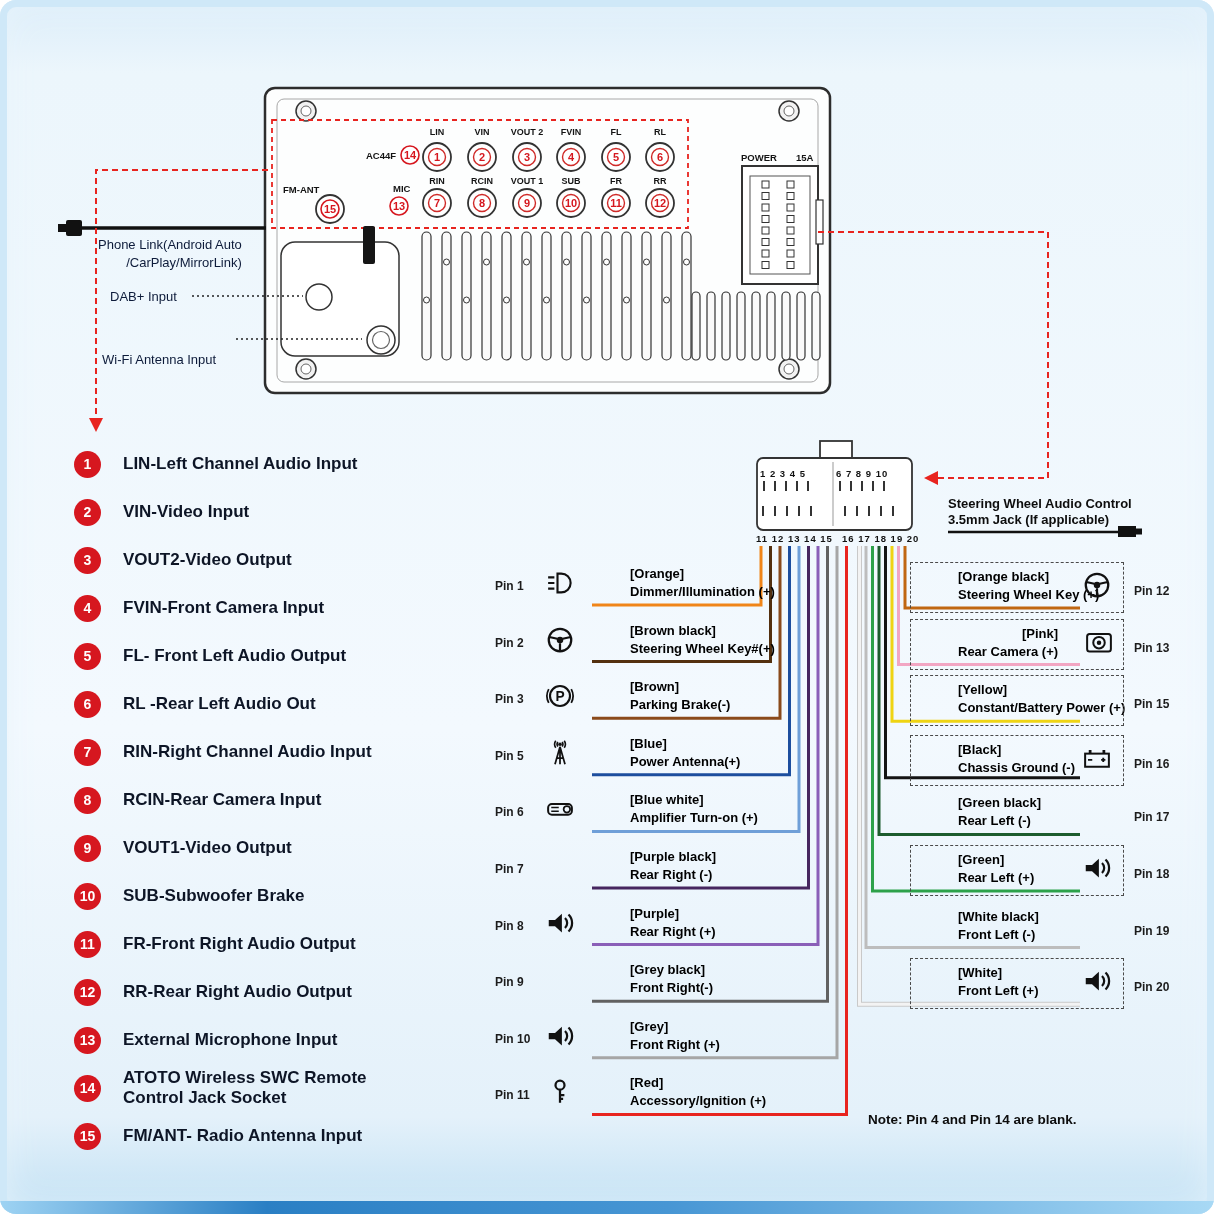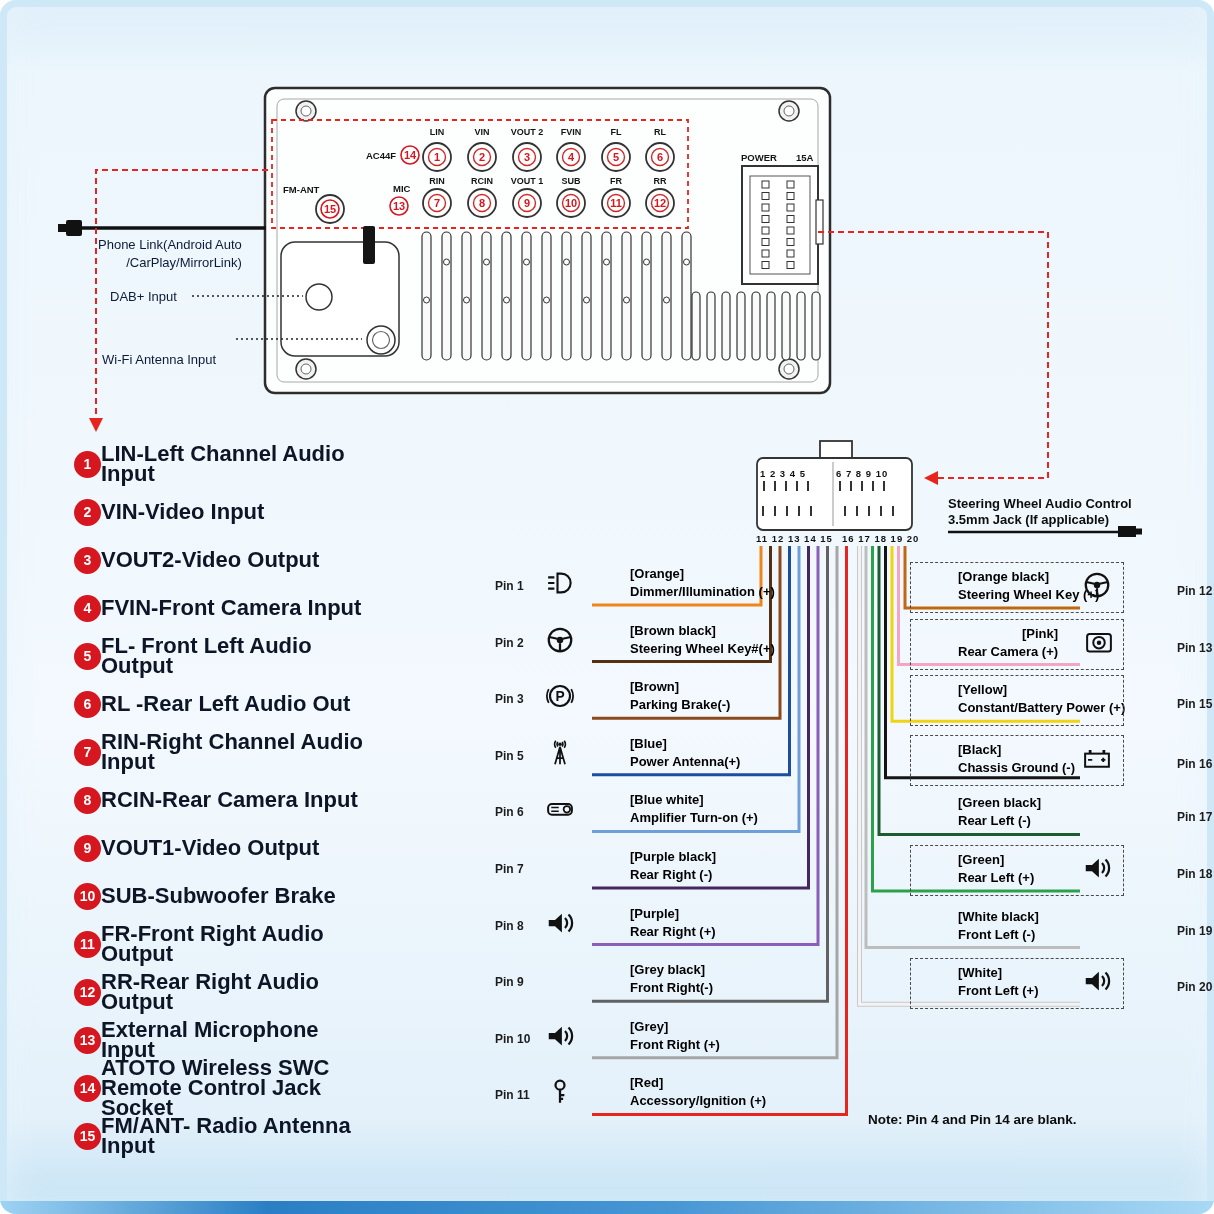--- a/index.html
+++ b/index.html
@@ -19,32 +19,32 @@
   .rednum{font-size:11px;font-weight:bold;fill:#d6171f;text-anchor:middle;}
   .redring{fill:#fff;stroke:#d6171f;stroke-width:1.6;}
   .cnum{font-size:9.5px;font-weight:bold;fill:#111;letter-spacing:1px;}
   .guideRed{fill:none;stroke:#e8241f;stroke-width:2;stroke-dasharray:6 4;}
   .guideDot{fill:none;stroke:#222;stroke-width:1.5;stroke-dasharray:2 3;}
   .callout{position:absolute;font-size:13px;font-weight:normal;color:#0d1b3a;line-height:18px;text-align:right;}
   #legend{position:absolute;left:74px;top:440px;width:350px;}
   .legend-row{display:flex;align-items:center;height:48px;}
   .lbadge{flex:0 0 27px;width:27px;height:27px;border-radius:50%;background:#d6171f;color:#fff;
     font-size:14px;font-weight:bold;line-height:27px;text-align:center;}
-  .llabel{font-size:22px;font-weight:bold;color:#0d1526;line-height:20px;max-width:272px;}
+  .llabel{margin-left:22px;font-size:17px;font-weight:bold;color:#0d1526;line-height:20px;max-width:272px;}
   #pins-left{position:absolute;left:495px;top:565px;width:360px;height:600px;}
   #pins-right{position:absolute;left:912px;top:568px;width:300px;height:510px;}
   .pin-row{position:absolute;left:0;width:100%;height:56px;}
   .pin-no{position:absolute;left:0;top:14px;font-size:12px;font-weight:bold;color:#1c1c1c;white-space:nowrap;}
   .pin-icon{position:absolute;left:50px;top:3px;width:32px;height:32px;}
   .isvg{width:30px;height:30px;}
   .pin-text{position:absolute;left:95px;top:0;}
   .pin-color,.pin-desc{display:block;font-size:13px;font-weight:bold;color:#000;line-height:18px;white-space:nowrap;margin-left:40px;}
   .pin-row.right .pin-text{left:6px;}
   .pin-row.right .pin-icon{left:170px;top:2px;}
-  .pin-row.right .pin-no{left:222px;top:16px;margin-left:43px;}
+  .pin-row.right .pin-no{left:222px;top:16px;}
   .pin-row.boxed::after{content:'';position:absolute;left:-2px;top:-6px;width:212px;height:49px;
     border:1.5px dashed #4a4a4a;pointer-events:none;}
   #swc-label{position:absolute;left:948px;top:496px;font-size:13px;font-weight:bold;color:#0d0d0d;line-height:16px;}
   #note{position:absolute;left:868px;top:1112px;font-size:13.5px;font-weight:bold;color:#0d0d0d;}
   #icon-defs{position:absolute;width:0;height:0;overflow:hidden;}
 </style>
 </head>
 <body>
 
 <svg id="icon-defs" aria-hidden="true">

